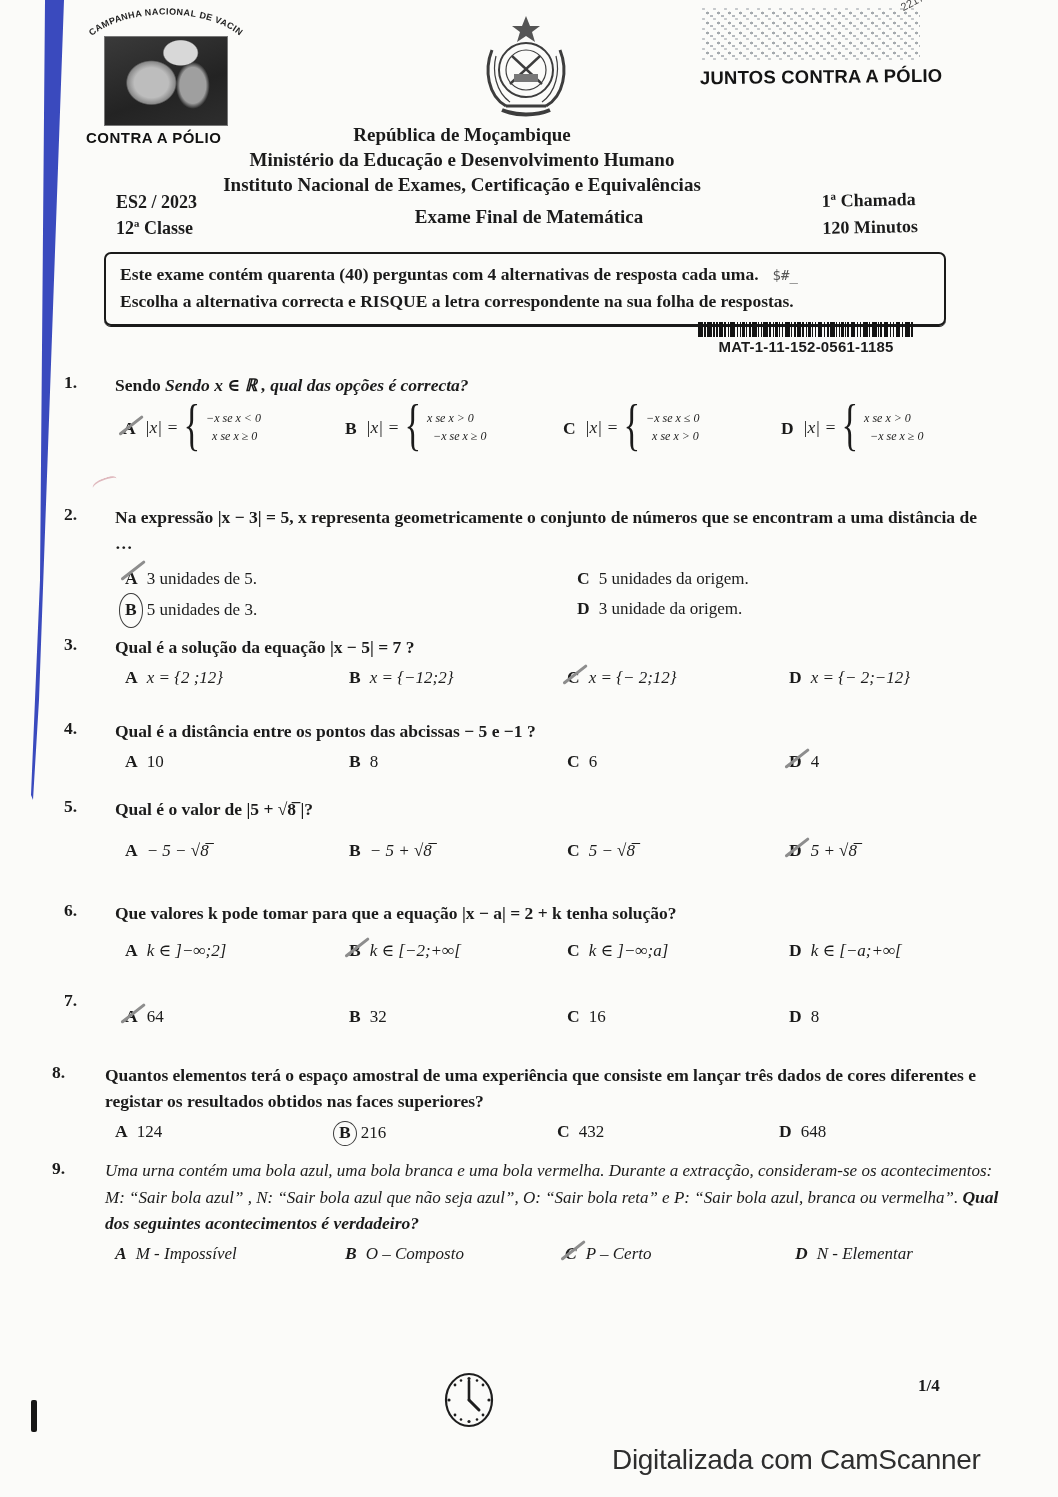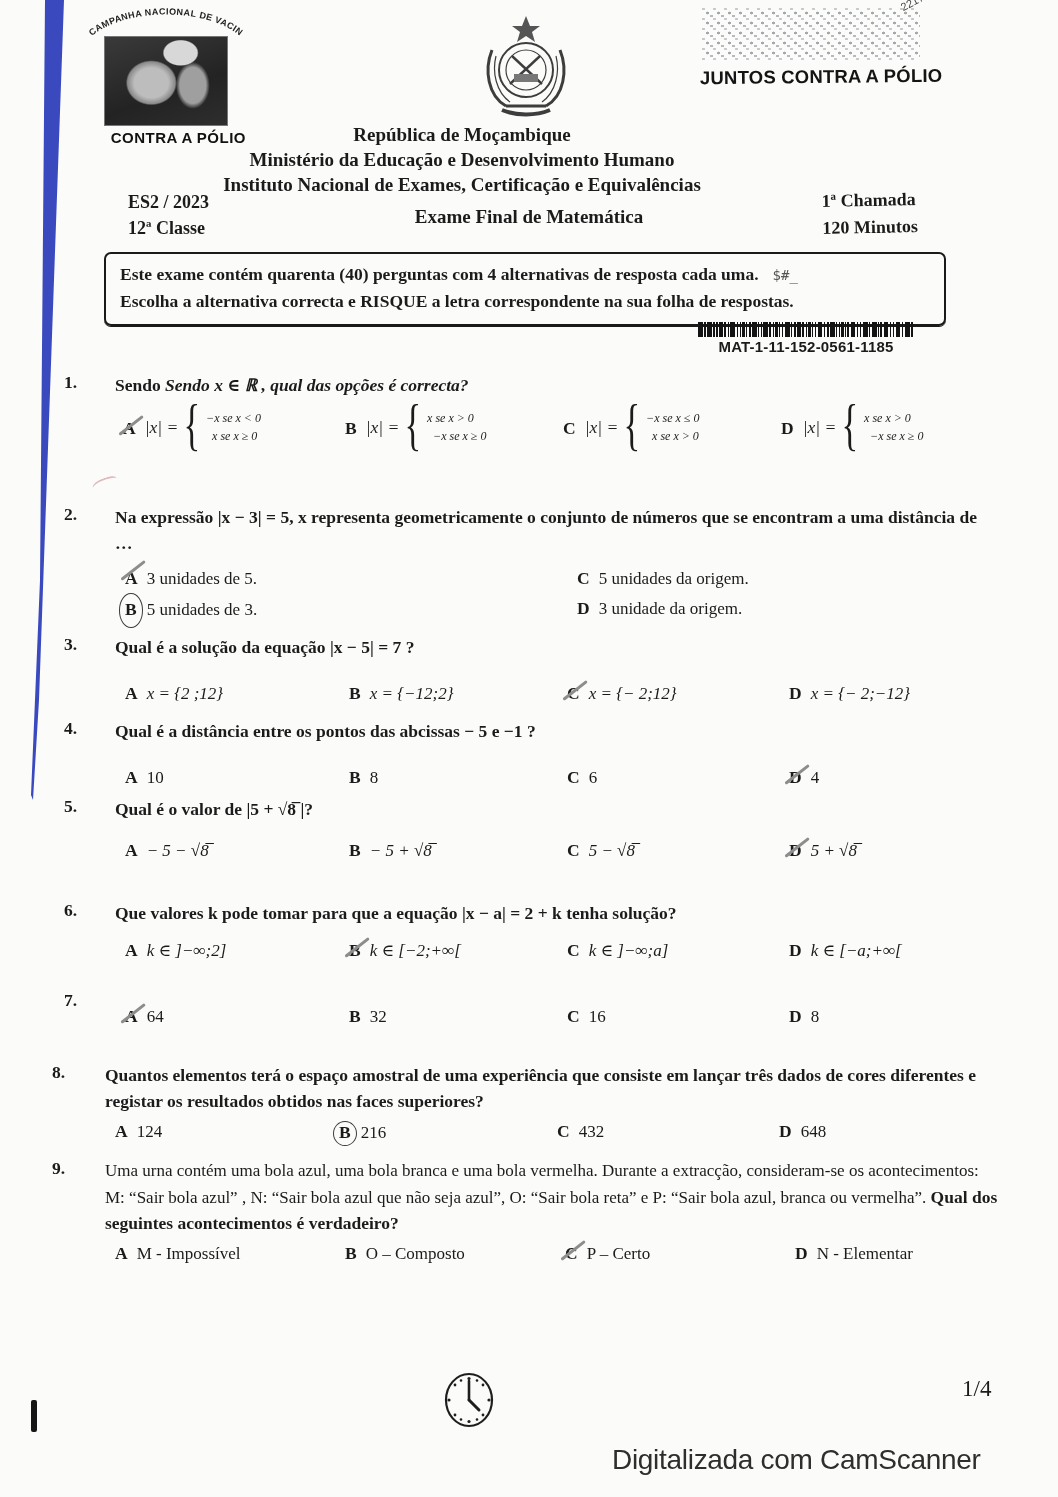--- a/index.html
+++ b/index.html
@@ -20,56 +20,56 @@
   
   .stamp{position:absolute;left:86px;top:6px;width:160px;}
   .stamp svg{display:block;margin:0 auto;}
   .stamp-photo{width:122px;height:88px;margin:0 auto;border:1px solid #777;
     background:
       radial-gradient(ellipse 30px 22px at 62% 18%,#d8d8d8 55%,transparent 60%),
       radial-gradient(ellipse 34px 30px at 38% 52%,#bdbdbd 50%,#8a8a8a 70%,transparent 75%),
       radial-gradient(ellipse 14px 10px at 40% 66%,#111 60%,transparent 70%),
       radial-gradient(ellipse 26px 36px at 72% 55%,#9f9f9f 50%,transparent 65%),
       linear-gradient(160deg,#3a3a3a,#232323 60%,#2e2e2e);}
-  .stamp-caption{margin-top:3px;text-align:right;font-family:"Liberation Sans",sans-serif;
+  .stamp-caption{margin-top:3px;text-align:left;font-family:"Liberation Sans",sans-serif;
     font-weight:700;font-size:15px;letter-spacing:.5px;color:#111;}
   .emblem{position:absolute;left:472px;top:12px;width:108px;height:108px;}
   .pattern-block{position:absolute;left:702px;top:8px;width:218px;height:52px;opacity:.8;
     background-image:
       radial-gradient(#8f959b 1.4px,transparent 1.8px),
       radial-gradient(#a6abb0 1.2px,transparent 1.6px),
       radial-gradient(#b8bcc0 1.1px,transparent 1.5px);
     background-size:11px 10px,11px 10px,11px 10px;
     background-position:0 0,4px 3px,7px 6px;}
   .slogan{position:absolute;left:700px;top:66px;font-family:"Liberation Sans",sans-serif;
     font-weight:700;font-size:18.5px;color:#141414;letter-spacing:.2px;transform:rotate(-.6deg);}
   .title-block{position:absolute;left:0;top:122px;width:924px;text-align:center;}
   .title-block div{font-weight:700;font-size:19px;line-height:1.32;}
-  .hdr-left{position:absolute;left:128px;top:189px;font-weight:700;font-size:18px;line-height:1.45;}
+  .hdr-left{position:absolute;left:116px;top:189px;font-weight:700;font-size:18px;line-height:1.45;}
   .hdr-center{position:absolute;left:0;top:206px;width:1058px;text-align:center;font-weight:700;font-size:19px;}
   .hdr-right{position:absolute;left:822px;top:187px;font-weight:700;font-size:18px;line-height:1.5;transform:rotate(-1.2deg);}
   
   .instr{position:absolute;left:104px;top:252px;width:810px;border:2.5px solid #1a1a1a;
     border-radius:7px;padding:7px 14px 9px 14px;box-shadow:0 1px 0 #1a1a1a;}
   .instr p{margin:0;font-weight:700;font-size:17.5px;line-height:1.55;}
   .scribble{font-family:"DejaVu Sans Mono",monospace;font-weight:400;font-size:14px;color:#555;padding-left:14px;}
   .barcode-wrap{position:absolute;left:698px;top:322px;width:216px;text-align:center;}
   .barcode{height:15px;width:216px;
     background:
       repeating-linear-gradient(90deg,#141414 0 1.5px,transparent 1.5px 3px),
       repeating-linear-gradient(90deg,#141414 0 1px,transparent 1px 6.5px),
       repeating-linear-gradient(90deg,#141414 0 3px,transparent 3px 11px);}
   .barcode-label{font-family:"Liberation Sans",sans-serif;font-weight:700;font-size:15px;margin-top:1px;letter-spacing:.2px;}
   
   .q{position:absolute;left:60px;width:960px;}
   .q-num{position:absolute;left:4px;top:0;font-weight:700;font-size:17.5px;}
   .q-body{margin-left:55px;}
   .stem{font-weight:700;font-size:17.5px;line-height:1.5;}
   .stem .math{font-style:italic;}
-  .opts4{display:grid;grid-template-columns:224px 218px 222px 1fr;margin-left:10px;margin-top:23px;
+  .opts4{display:grid;grid-template-columns:224px 218px 222px 1fr;margin-left:10px;margin-top:7px;
     font-size:17px;align-items:start;}
   .opts2{display:grid;grid-template-columns:452px 1fr;margin-left:10px;margin-top:6px;
     font-size:17px;line-height:1.75;}
   .opt{white-space:nowrap;}
   .opt-letter{font-weight:700;font-size:17.5px;margin-right:9px;position:relative;display:inline-block;}
   .mark-slash::after{content:"";position:absolute;left:-7px;top:6px;width:30px;height:2.6px;
     background:#8d8d8d;transform:rotate(-38deg);border-radius:2px;}
   .mark-circle{border:1.7px solid #3c3c3c;border-radius:50%;padding:0 5px 2px 5px;margin-left:-6px;margin-right:4px;}
   .math{font-style:italic;}
   .upright{font-style:normal;}
@@ -78,21 +78,21 @@
   .pwopt{display:flex;align-items:center;}
   .pwopt .opt-letter{margin-top:2px;}
   .pw-a{width:222px;} .pw-b{width:218px;} .pw-c{width:218px;}
   .lhs{font-style:italic;font-size:17.5px;margin-right:2px;}
   .brace{font-size:58px;font-weight:400;line-height:.8;transform:scaleX(.6);margin:0 0 4px -2px;}
   .cases{display:flex;flex-direction:column;font-style:italic;font-size:12px;line-height:1.55;}
   .cases span:first-child{margin-left:0;}
   .cases span + span{margin-left:6px;}
   
   .clock{position:absolute;left:442px;top:1370px;}
-  .page-num{position:absolute;left:918px;top:1376px;font-weight:400;font-size:23px;margin-left:44px;}
+  .page-num{position:absolute;left:918px;top:1376px;font-weight:700;font-size:17px;}
   .camscanner{position:absolute;left:612px;top:1444px;font-family:"Liberation Sans",sans-serif;
     font-size:28px;font-weight:500;color:#2e2e2e;letter-spacing:-.3px;}
 </style>
 </head>
 <body>
 
 <div class="page">
 
   <div class="blue-strip"></div>
   <div class="black-dash"></div>
@@ -287,21 +287,21 @@
         <div class="opt"><span class="opt-letter">A</span><span>124</span></div>
         <div class="opt"><span class="opt-letter mark-circle">B</span><span>216</span></div>
         <div class="opt"><span class="opt-letter">C</span><span>432</span></div>
         <div class="opt"><span class="opt-letter">D</span><span>648</span></div>
       </div>
     </div>
   </div>
 
   <div class="q" style="top:1158px;">
     <span class="q-num" style="left:-8px;">9.</span>
-    <div class="q-body" style="margin-left:45px;width:915px;">
+    <div class="q-body" style="margin-left:45px;width:915px;font-style:italic;">
       <div style="font-size:17px;line-height:1.5;">Uma urna contém uma bola azul, uma bola branca e uma bola vermelha. Durante a extracção, consideram-se os acontecimentos:</div>
       <div style="font-size:17px;line-height:1.5;"><span>M: “Sair bola azul” , N: “Sair bola azul que não seja azul”, O: “Sair bola reta” e P: “Sair bola azul, branca ou vermelha”. </span><span class="stem">Qual dos seguintes acontecimentos é verdadeiro?</span></div>
       <div class="opts4" style="margin-top:6px;grid-template-columns:230px 220px 230px 1fr;">
         <div class="opt"><span class="opt-letter">A</span><span>M - Impossível</span></div>
         <div class="opt"><span class="opt-letter">B</span><span>O – Composto</span></div>
         <div class="opt"><span class="opt-letter mark-slash">C</span><span>P – Certo</span></div>
         <div class="opt"><span class="opt-letter">D</span><span>N - Elementar</span></div>
       </div>
     </div>
   </div>

